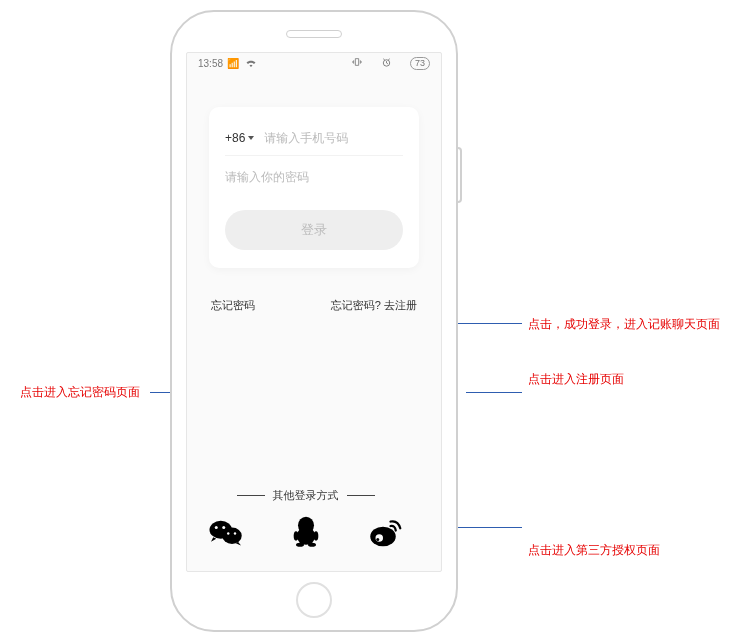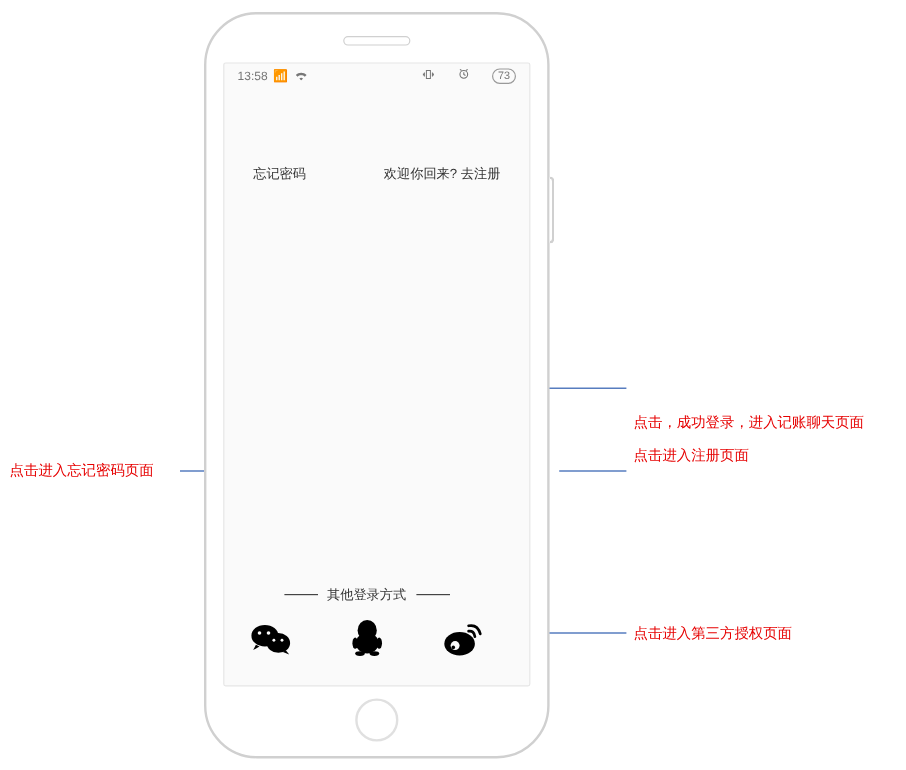--- a/index.html
+++ b/index.html
@@ -191,31 +191,31 @@
     }
     .anno-line {
       position: absolute;
       height: 1px;
       background: #2e5db0;
     }
   </style>
 </head>
 <body>
 
-<div class="anno" style="left:8px; top:384px;">点击进入忘记密码页面</div>
+<div class="anno" style="left:20px; top:384px;">点击进入忘记密码页面</div>
 <div class="anno-line" style="left:150px; top:392px; width:60px;"></div>
 
 <div class="anno-line" style="left:430px; top:323px; width:92px;"></div>
-<div class="anno" style="left:528px; top:316px;margin-top:28px;">点击，成功登录，进入记账聊天页面</div>
+<div class="anno" style="left:528px; top:316px;">点击，成功登录，进入记账聊天页面</div>
 
 <div class="anno-line" style="left:466px; top:392px; width:56px;"></div>
 <div class="anno" style="left:528px; top:371px;">点击进入注册页面</div>
 
 <div class="anno-line" style="left:440px; top:527px; width:82px;"></div>
-<div class="anno" style="left:528px; top:520px;">点击进入第三方授权页面</div>
+<div class="anno" style="left:528px; top:542px;">点击进入第三方授权页面</div>
 
 <div class="phone-outline">
   <div class="side-button"></div>
   <div class="speaker"></div>
   <div class="home-button"></div>
 
   <div class="screen">
     <div class="status-bar">
       <div class="status-left">
         <span>13:58</span>
@@ -237,25 +237,38 @@
               <circle cx="12" cy="13" r="7" fill="none" stroke="#777" stroke-width="2"></circle>
               <path d="M12 9v4l3 2 M5 4l3 2 M19 4l-3 2" stroke="#777" stroke-width="2" fill="none"></path>
             </svg>
         </span>
         <span class="battery-pill">73</span>
       </div>
     </div>
 
     <div class="content">
 
+      <div class="card">
+        <div class="input-row">
+          <div class="country-code">
+            <span>+86</span>
+            <span class="caret-down"></span>
+          </div>
+          <input class="input-field" type="text" placeholder="请输入手机号码" style="">
+        </div>
+        <div class="input-row pw">
+          <input class="input-field" type="password" placeholder="请输入你的密码" style="">
+        </div>
+        <button class="login-btn">登录</button>
+      </div>
 
       <div class="links-row">
         <a>忘记密码</a>
         <span class="right">
-          <span>欢迎你回来?</span>
+          <span>忘记密码?</span>
           <a class="register-text">去注册</a>
         </span>
       </div>
     </div>
 
     <div class="other-login">
       <div class="other-title">
         <span>其他登录方式</span>
       </div>
       <div class="social-row">

